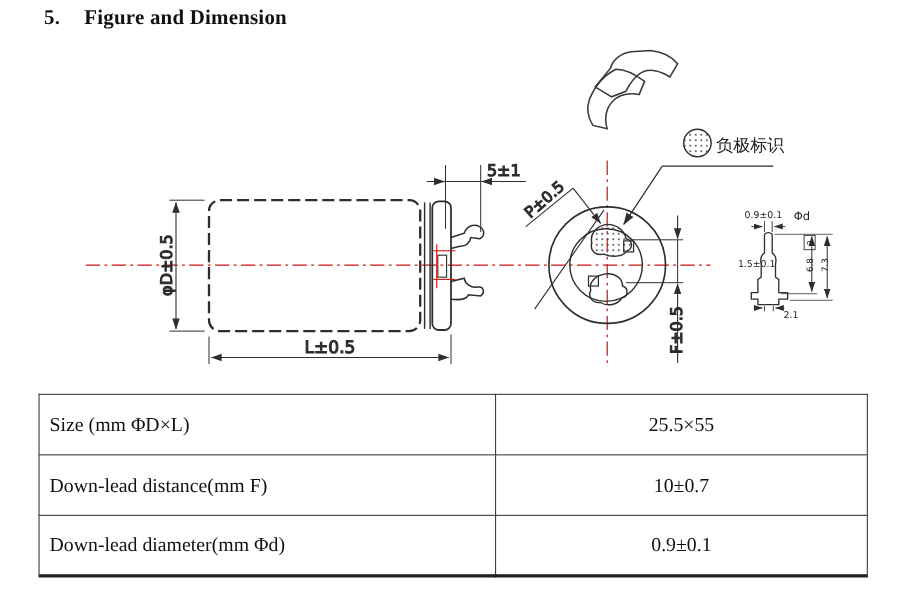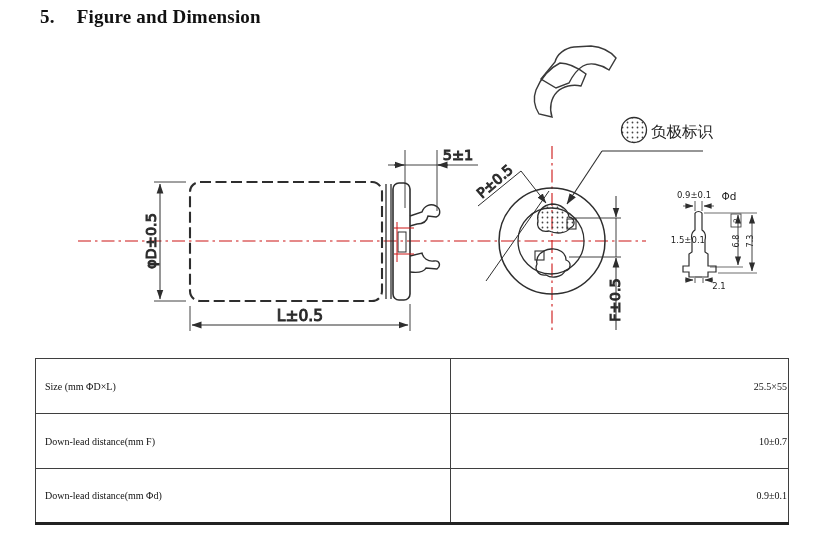--- a/index.html
+++ b/index.html
@@ -4,24 +4,24 @@
 <style>
   html,body{margin:0;padding:0;background:#ffffff;}
   #page{position:relative;width:826px;height:538px;background:#fff;overflow:hidden;
         font-family:"Liberation Serif", serif;color:#111;}
   #title{position:absolute;left:40px;top:6px;font-size:19px;font-weight:bold;
          letter-spacing:.2px;}
   #title .num{margin-right:22px;}
   #drawing{position:absolute;left:0;top:0;}
   #spec-table{position:absolute;left:35px;top:358px;width:754px;height:166px;
               border-collapse:collapse;table-layout:fixed;}
-  #spec-table td{border:1px solid #3f3f3f;font-size:10px;vertical-align:middle;}
+  #spec-table td{border:1px solid #3f3f3f;font-size:18px;vertical-align:middle;}
   #spec-table tr{height:55px;}
   #spec-table td.lbl{padding-left:9px;width:404px;}
-  #spec-table td.val{text-align:right;margin-top:28px;}
+  #spec-table td.val{text-align:center;margin-top:28px;}
   #spec-table{border-bottom:3px solid #222;}
   .cad{font-family:"DejaVu Sans", sans-serif;fill:#222;}
 </style>
 </head>
 <body>
 
 <div id="page">
 
   <div id="title">
     <span class="num">5.</span><span>Figure and Dimension</span>
@@ -162,19 +162,19 @@
     <tbody>
       <tr>
         <td class="lbl">Size (mm ΦD×L)</td>
         <td class="val">25.5×55</td>
       </tr>
       <tr>
         <td class="lbl">Down-lead distance(mm F)</td>
         <td class="val">10±0.7</td>
       </tr>
       <tr>
-        <td class="lbl">Down-lead distance(mm Φd)</td>
+        <td class="lbl">Down-lead diameter(mm Φd)</td>
         <td class="val">0.9±0.1</td>
       </tr>
     </tbody>
   </table>
 
 </div>
 
 </body></html>

